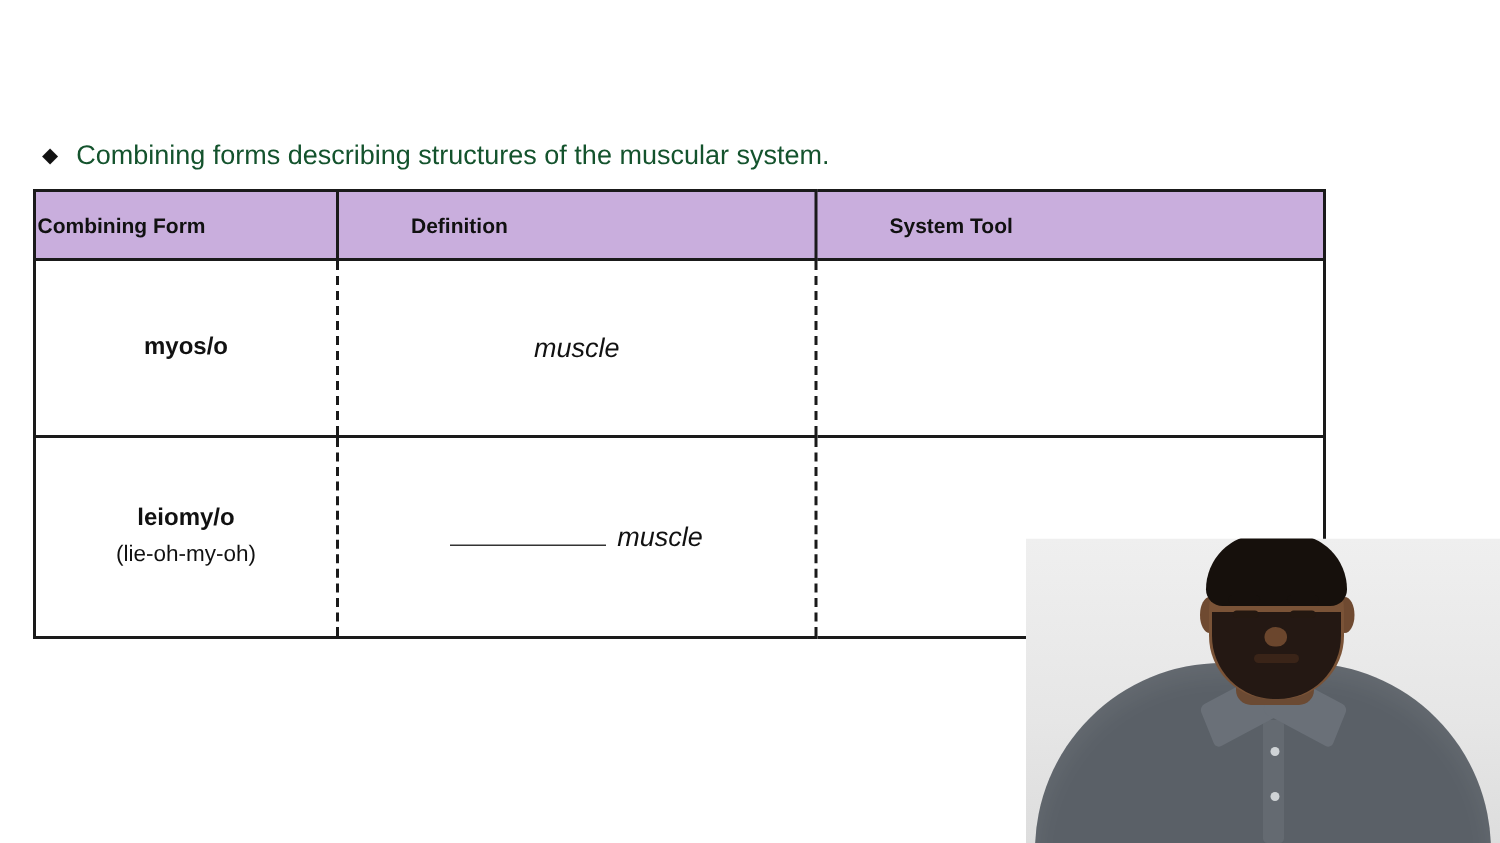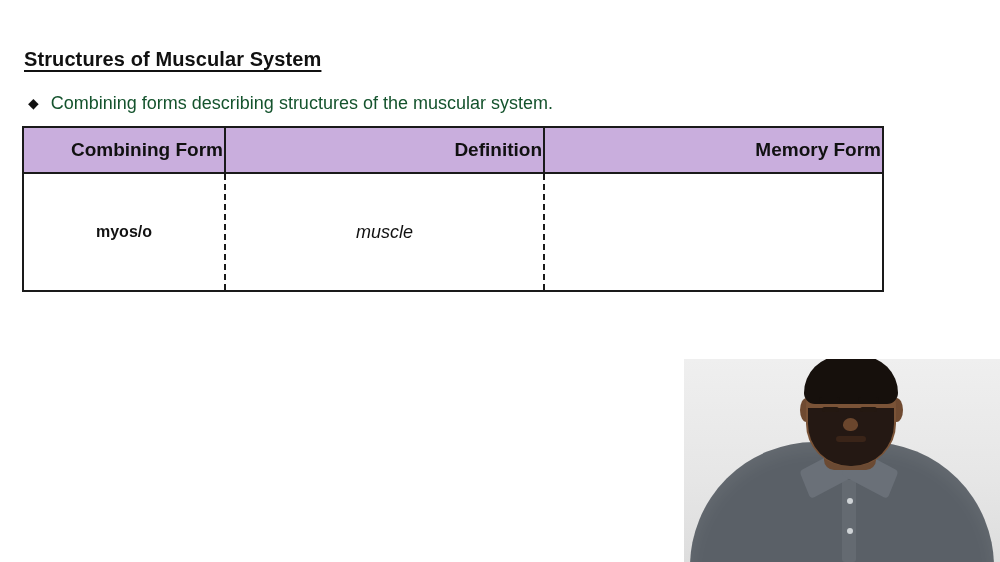--- a/index.html
+++ b/index.html
@@ -63,25 +63,25 @@
   table.ct {
     width: 100%;
     border-collapse: collapse;
     table-layout: fixed;
     border: 2px solid #1a1a1a;
     border-radius: 6px;
   }
   table.ct thead th {
     background: #c9aedd;
     border: 2px solid #1a1a1a;
-    font-size: 19px;
+    font-size: 14px;
     font-weight: bold;
     color: #111111;
     height: 42px;
-    text-align: right;
+    text-align: left;
     vertical-align: middle;
   }
   table.ct thead th.sep-left {
     border-left: 2px dashed #1a1a1a;
     padding-left: 48px;
   }
   table.ct tbody td {
     border-left: 2px dashed #1a1a1a;
     border-right: 2px dashed #1a1a1a;
     border-top: 2px solid #1a1a1a;
@@ -273,44 +273,57 @@
     bottom: 140px;
   }
   .presenter .ear-l { left: 116px; }
   .presenter .ear-r { left: 206px; }
 </style>
 </head>
 <body>
 
 <div class="slide">
 
-  <div class="slide-title">Structures of Muscular System</div>
 
   <div class="bullet-row">
     <span class="bullet-marker">◆</span>
     <span class="bullet-text">Combining forms describing structures of the muscular system.</span>
   </div>
 
   <div class="table-wrap">
     <table class="ct">
       <thead>
         <tr>
           <th style="width:198px">Combining Form</th>
           <th class="sep-left" style="width:268px">Definition</th>
-          <th class="sep-left" style="width:288px">Memory Form</th>
+          <th class="sep-left" style="width:288px">System Tool</th>
         </tr>
       </thead>
       <tbody>
         <tr class="r1">
           <td class="col-first">
             <div class="term">myos/o</div>
           </td>
           <td>
             <div class="def">
               <span>muscle</span>
+            </div>
+          </td>
+          <td class="col-last">
+            <div class="def"></div>
+          </td>
+        </tr>
+        <tr class="r2">
+          <td class="col-first">
+            <div class="term">leiomy/o</div>
+            <div class="pron">(lie-oh-my-oh)</div>
+          </td>
+          <td>
+            <div class="def">
+              <span class="blank"></span><span>muscle</span>
             </div>
           </td>
           <td class="col-last">
             <div class="def"></div>
           </td>
         </tr>
       </tbody>
     </table>
   </div>
 

